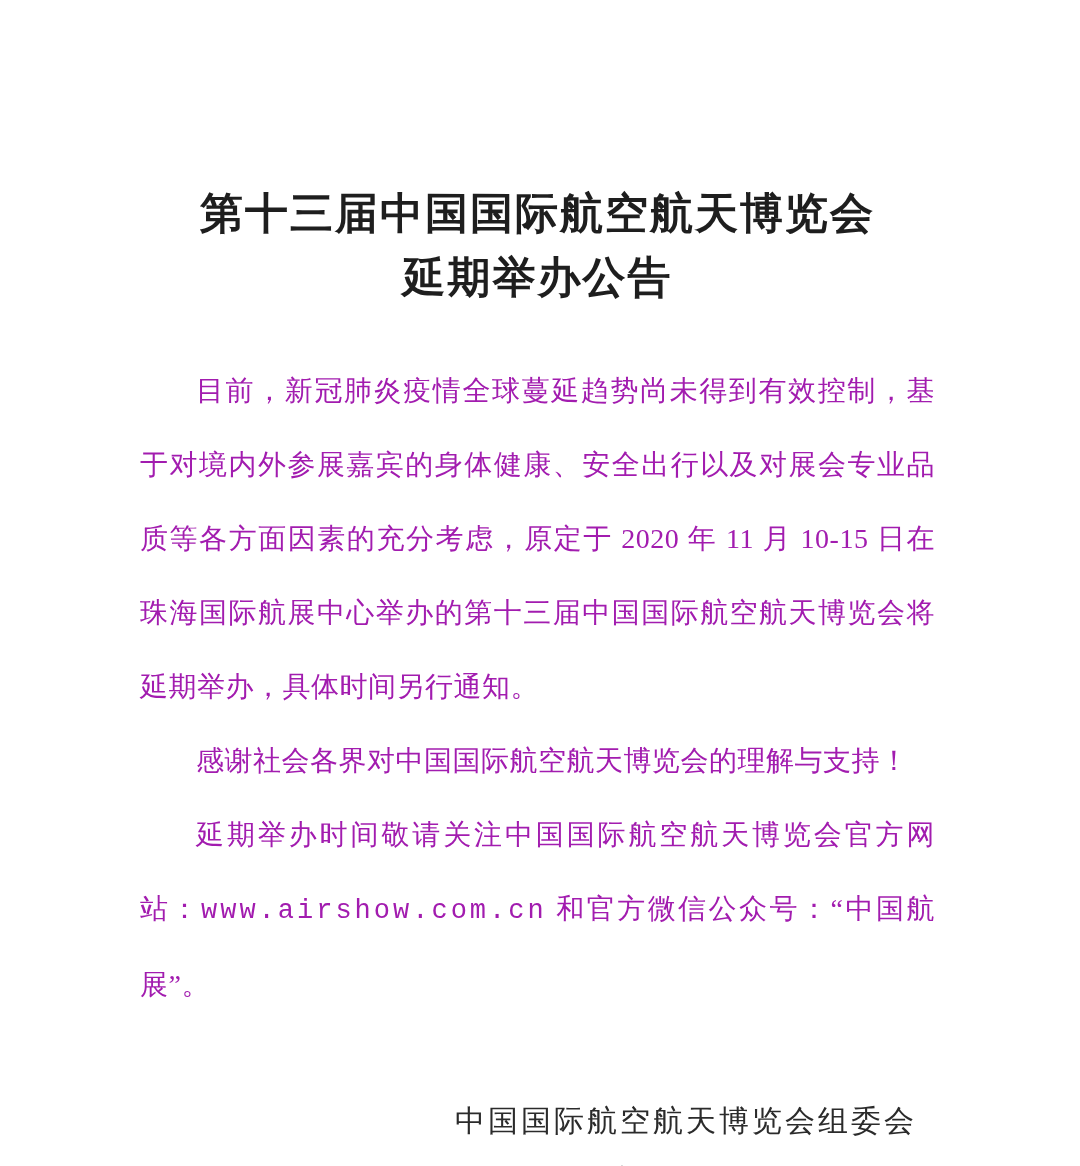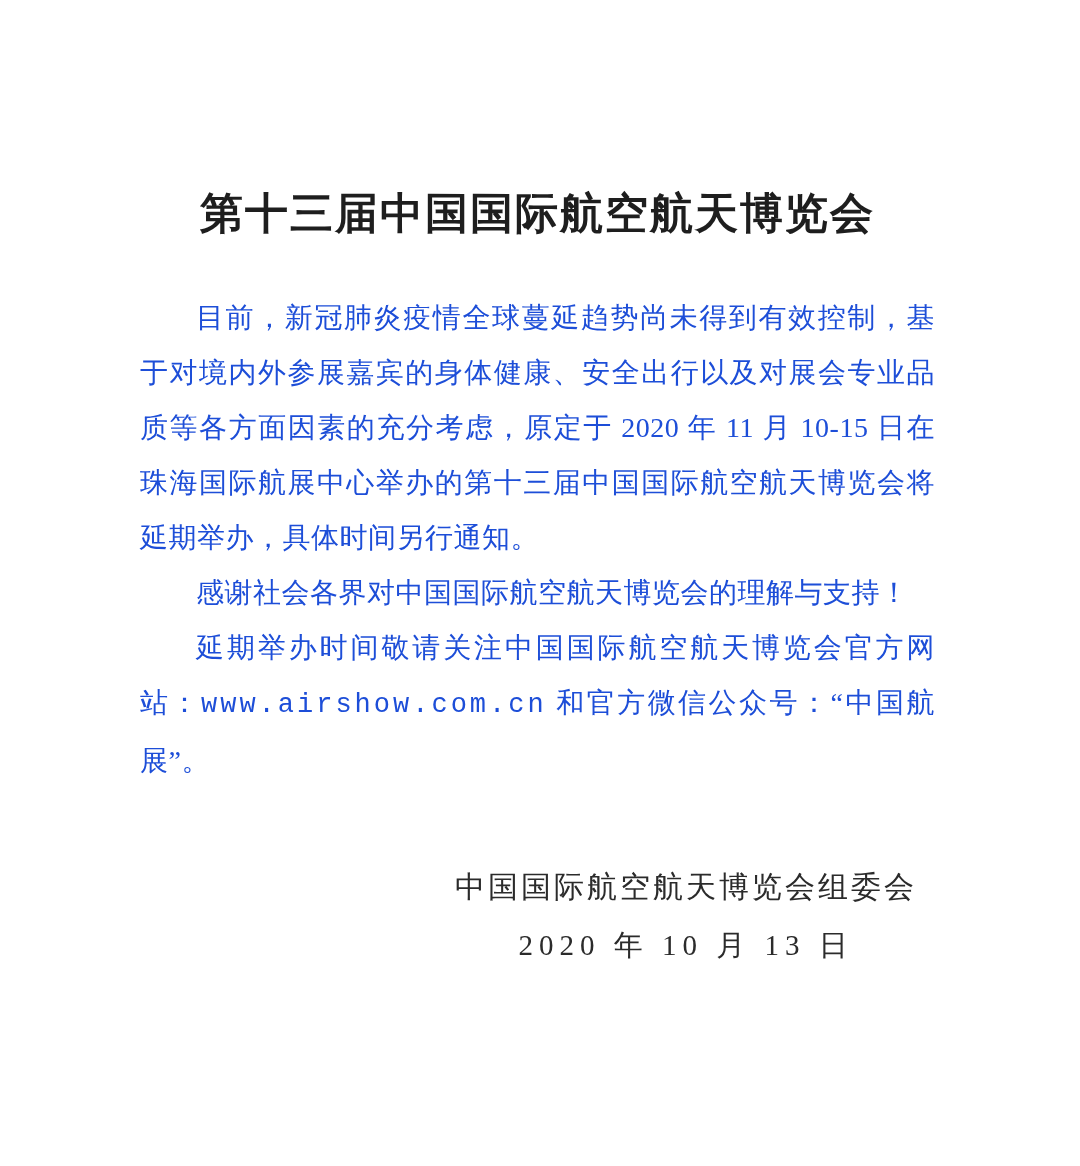--- a/index.html
+++ b/index.html
@@ -29,25 +29,25 @@
     line-height: 64px;
     letter-spacing: 2px;
     color: #1e1e1e;
   }
   .body-text {
     margin-top: 44px;
   }
   .body-text p {
     margin: 0;
     font-size: 28px;
-    line-height: 55px;
+    line-height: 74px;
     text-align: justify;
     text-indent: 2em;
     letter-spacing: 0.5px;
-    color: #1d4ed8;
+    color: #a21caf;
   }
   .url {
     font-family: "Liberation Mono", monospace;
     letter-spacing: 3px;
     font-size: 27px;
   }
   .signature {
     margin-top: 70px;
     text-align: right;
     padding-right: 18px;
@@ -69,20 +69,21 @@
     color: #2b2b2b;
   }
 </style>
 </head>
 <body>
 
 <div class="doc">
 
   <div class="title">
     <div>第十三届中国国际航空航天博览会</div>
+    <div>延期举办公告</div>
   </div>
 
   <div class="body-text">
     <p>目前，新冠肺炎疫情全球蔓延趋势尚未得到有效控制，基于对境内外参展嘉宾的身体健康、安全出行以及对展会专业品质等各方面因素的充分考虑，原定于 2020 年 11 月 10-15 日在珠海国际航展中心举办的第十三届中国国际航空航天博览会将延期举办，具体时间另行通知。</p>
     <p>感谢社会各界对中国国际航空航天博览会的理解与支持！</p>
     <p><span>延期举办时间敬请关注中国国际航空航天博览会官方网站：</span><span class="url">www.airshow.com.cn</span><span> 和官方微信公众号：“中国航展”。</span></p>
   </div>
 
   <div class="signature">
     <div class="sig-inner">

